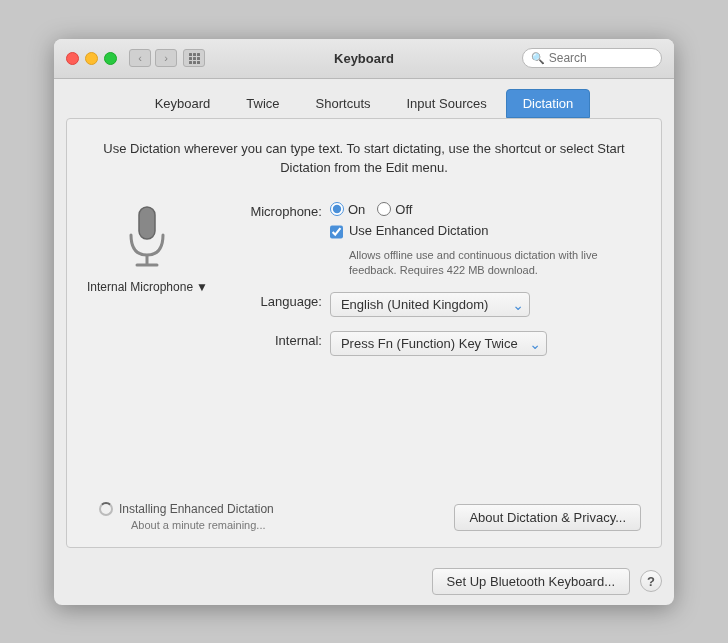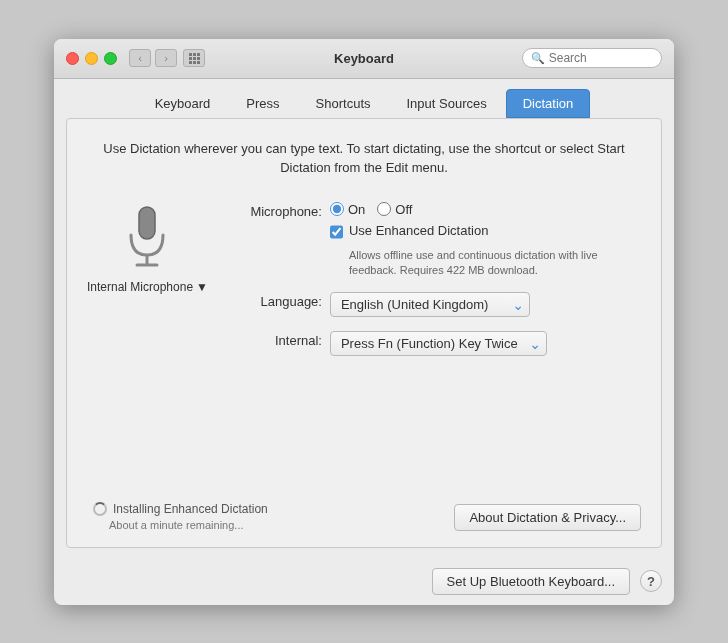--- a/index.html
+++ b/index.html
@@ -294,21 +294,21 @@
       top: 50%;
       transform: translateY(-50%);
       pointer-events: none;
       color: #4a90d9;
       font-size: 14px;
     }
 
     .bottom-bar {
       position: absolute;
       bottom: 16px;
-      left: 26px;
+      left: 32px;
       right: 20px;
       display: flex;
       align-items: flex-end;
       justify-content: space-between;
     }
 
     .install-status {
       display: flex;
       flex-direction: column;
       gap: 3px;
@@ -331,21 +331,21 @@
       animation: spin 1s linear infinite;
     }
 
     @keyframes spin {
       to { transform: rotate(360deg); }
     }
 
     .install-sub {
       font-size: 11px;
       color: #777;
-      margin-left: 16px;
+      margin-left: 32px;
     }
 
     .mac-button {
       background: linear-gradient(to bottom, #f9f9f9, #e8e8e8);
       border: 1px solid #b8b8b8;
       border-radius: 4px;
       padding: 5px 14px;
       font-size: 13px;
       color: #333;
       cursor: pointer;
@@ -408,21 +408,21 @@
     </div>
     <span class="window-title">Keyboard</span>
     <div class="search-box">
       <span class="search-icon-svg">🔍</span>
       <input type="text" placeholder="Search" style="">
     </div>
   </div>
 
   <div class="tabs-bar">
     <div class="tab">Keyboard</div>
-    <div class="tab">Press</div>
+    <div class="tab">Twice</div>
     <div class="tab">Shortcuts</div>
     <div class="tab">Input Sources</div>
     <div class="tab active">Dictation</div>
   </div>
 
   <div class="content-area">
     <div class="description-text">Use Dictation wherever you can type text. To start dictating,
 use the shortcut or select Start Dictation from the Edit menu.</div>
 
     <div class="main-section">

